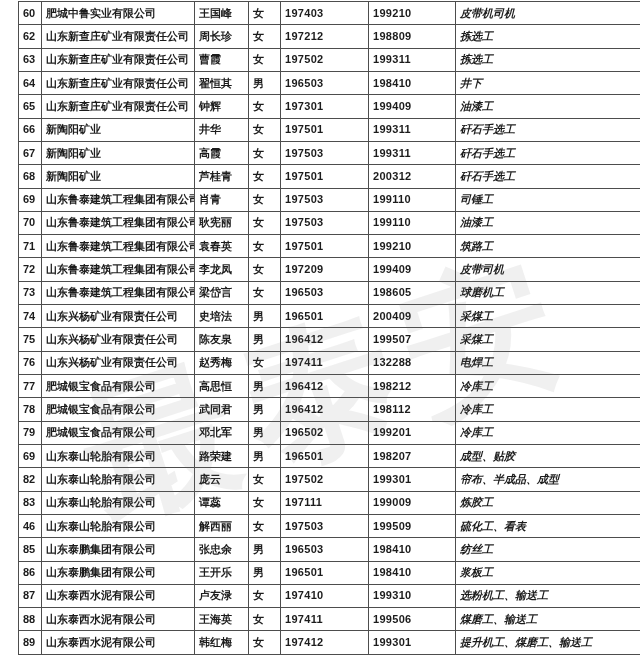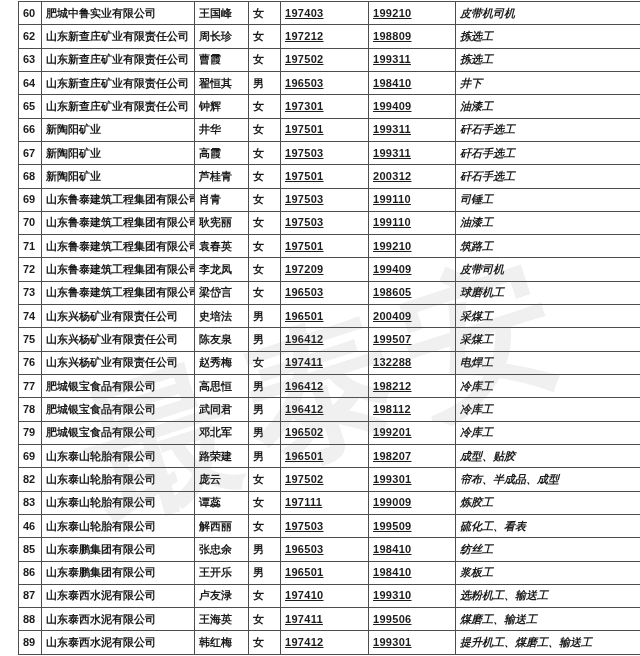--- a/index.html
+++ b/index.html
@@ -26,21 +26,21 @@
     color:#1c1c1c;
     vertical-align:middle;
     padding:0 2px 0 4px;
     overflow:hidden;
     white-space:nowrap;
     line-height:1;
   }
   td.c-no{padding-left:3px;font-size:10px;color:#2a2a2a;}
   td.c-company{padding-left:5px;}
   td.c-gender{padding-left:6px;}
-  td.c-date{font-size:10px;letter-spacing:0.3px;color:#242424;text-decoration:underline;}
+  td.c-date{font-size:10px;letter-spacing:0.3px;color:#242424;}
   td.c-job{padding-left:4px;font-style:italic;}
   .watermark{
     position:absolute;
     left:50%;top:390px;
     transform:translate(-50%,-50%) rotate(-18deg);
     font-size:150px;
     font-weight:bold;
     color:rgba(110,110,110,0.10);
     letter-spacing:18px;
     white-space:nowrap;

